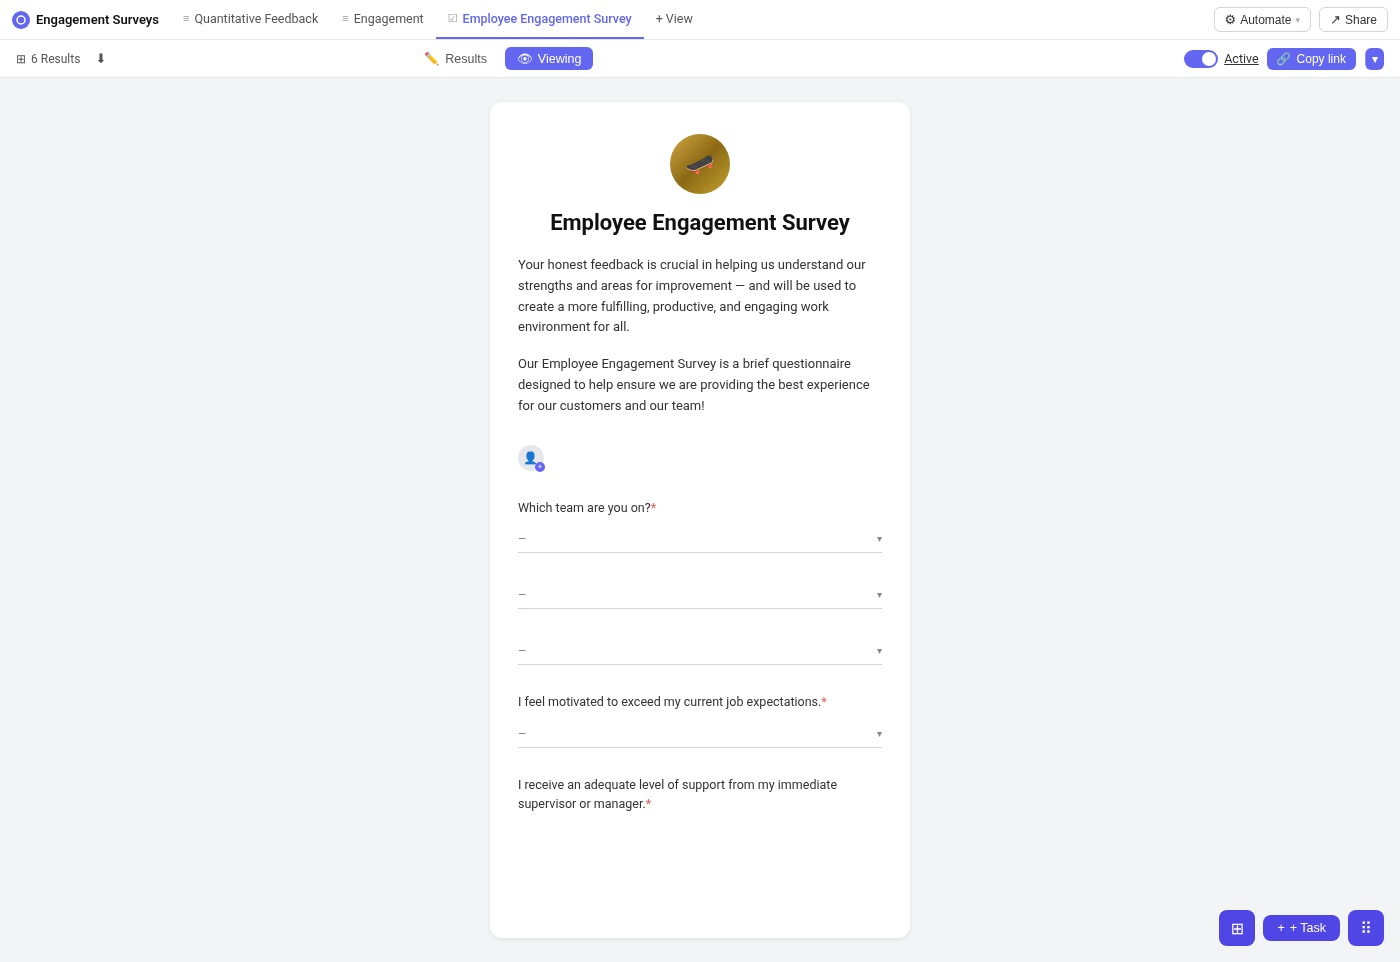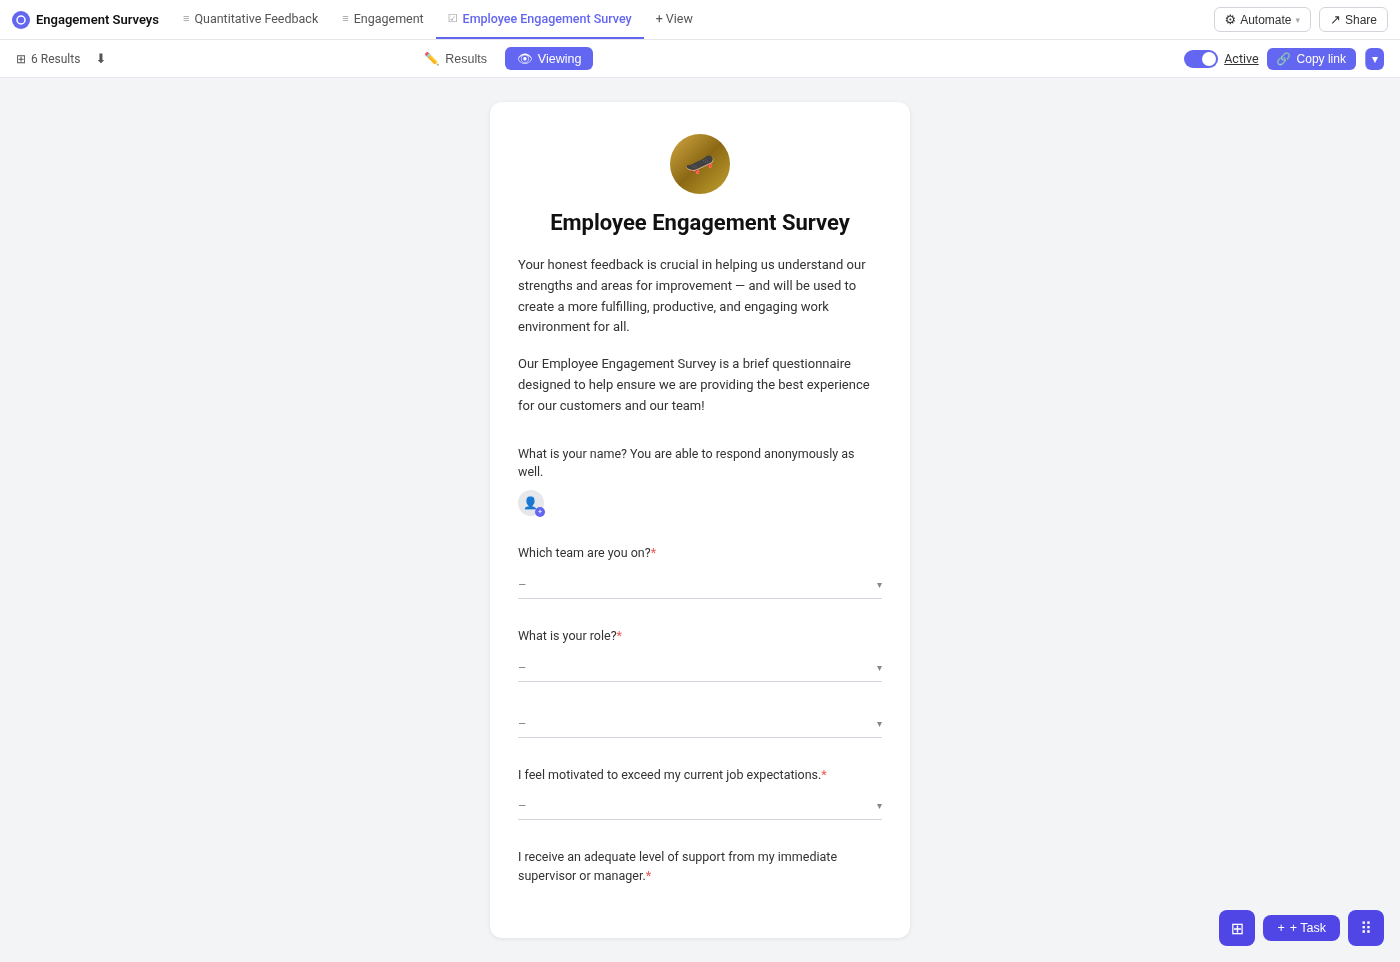--- a/index.html
+++ b/index.html
@@ -241,21 +241,20 @@
     <div class="survey-avatar">
       <span class="avatar-placeholder">🛹</span>
     </div>
 
     <h1 class="survey-title">Employee Engagement Survey</h1>
 
     <p class="survey-desc">Your honest feedback is crucial in helping us understand our strengths and areas for improvement — and will be used to create a more fulfilling, productive, and engaging work environment for all.</p>
     <p class="survey-desc">Our Employee Engagement Survey is a brief questionnaire designed to help ensure we are providing the best experience for our customers and our team!</p>
 
     <div class="question-block">
-      <div class="question-label">What is your name? You are able to respond anonymously as well.</div>
       <div class="answer-input-row">
         <div class="avatar-small">
           <span style="font-size:12px; color:#aaa;">👤</span>
           <div class="avatar-small-plus">+</div>
         </div>
       </div>
     </div>
 
     <div class="question-block">
       <div class="question-label">
@@ -263,23 +262,20 @@
       </div>
       <div class="dropdown-wrap">
         <div class="dropdown-field">
           <span class="dropdown-field-dash">–</span>
           <span class="dropdown-chevron">▾</span>
         </div>
       </div>
     </div>
 
     <div class="question-block">
-      <div class="question-label">
-        <span>What is your role?</span><span class="required">*</span>
-      </div>
       <div class="dropdown-wrap">
         <div class="dropdown-field">
           <span class="dropdown-field-dash">–</span>
           <span class="dropdown-chevron">▾</span>
         </div>
       </div>
     </div>
 
     <div class="question-block">
       <div class="dropdown-wrap">

